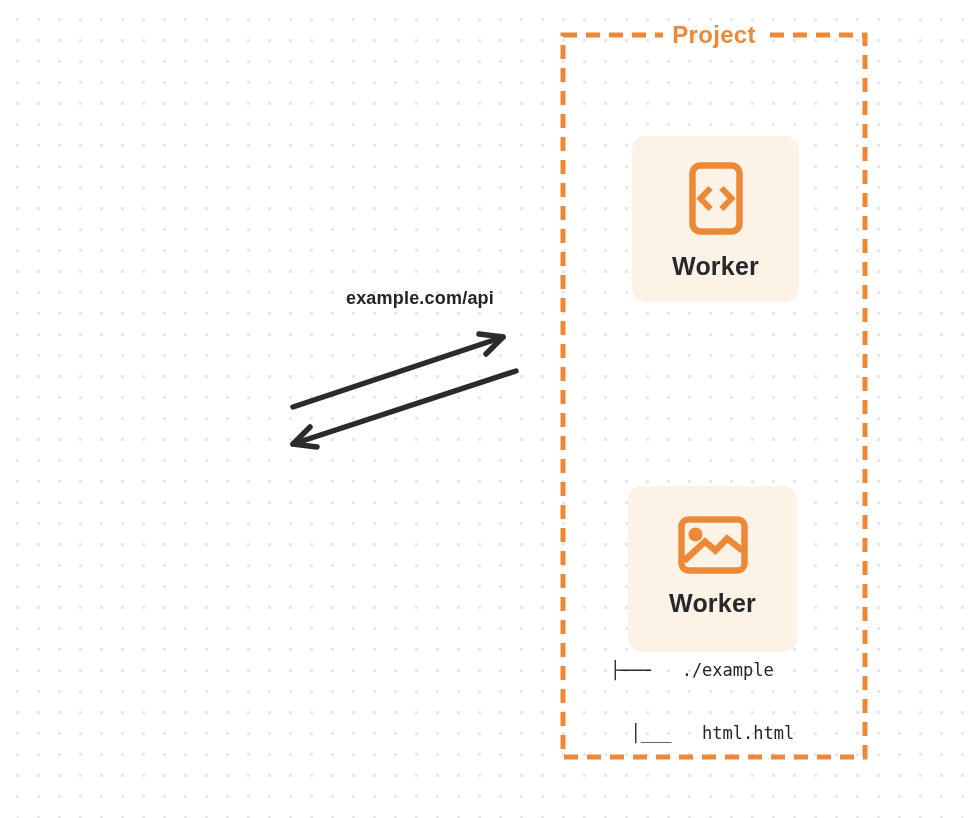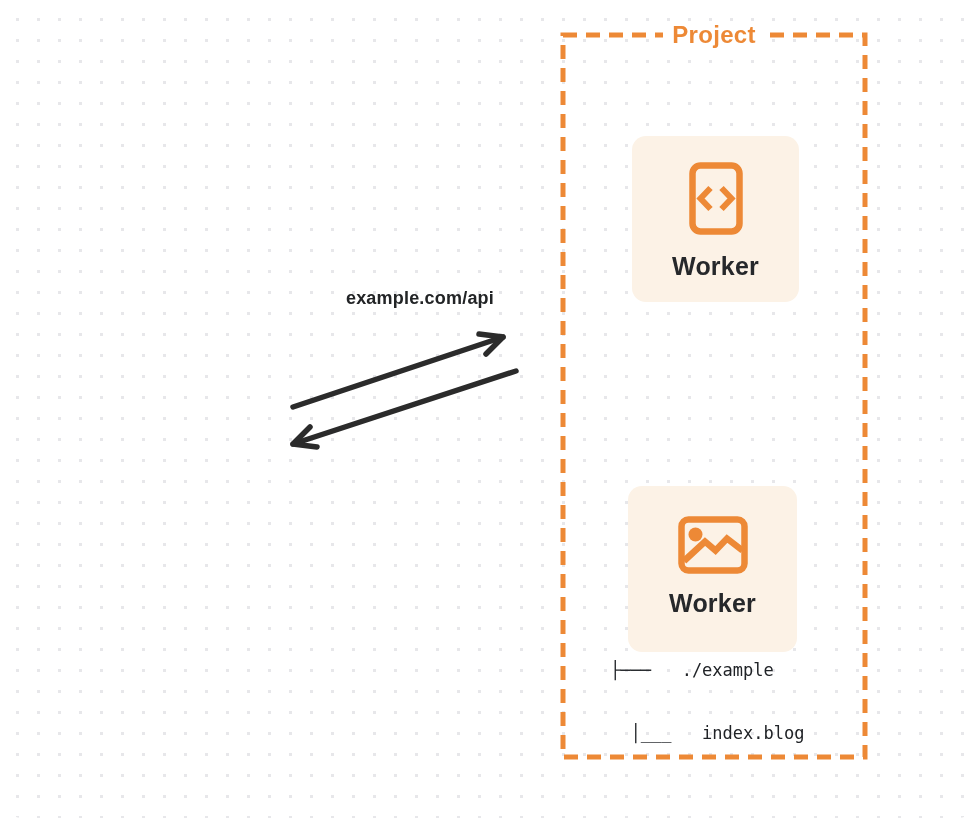--- a/index.html
+++ b/index.html
@@ -110,17 +110,17 @@
     <svg class="icon" width="70" height="58" viewBox="0 0 70 58">
       <rect x="3.5" y="3.5" width="63" height="51" rx="7" fill="none" stroke="currentColor" stroke-width="6.5"></rect>
       <circle cx="17.5" cy="18.5" r="7" fill="currentColor"></circle>
       <path d="M6,45 L27,25.5 L37.5,34.5 L49,22.5 L64.5,34.5" fill="none" stroke="currentColor" stroke-width="6.5"></path>
     </svg>
     <span class="node-label">Worker</span>
   </div>
 
   <div class="file-tree">
     <div>├───   ./example</div>
-    <div>  │___   index.blog</div>
+    <div>  │___   html.html</div>
     
   </div>
 
 </div>
 
 </body></html>

